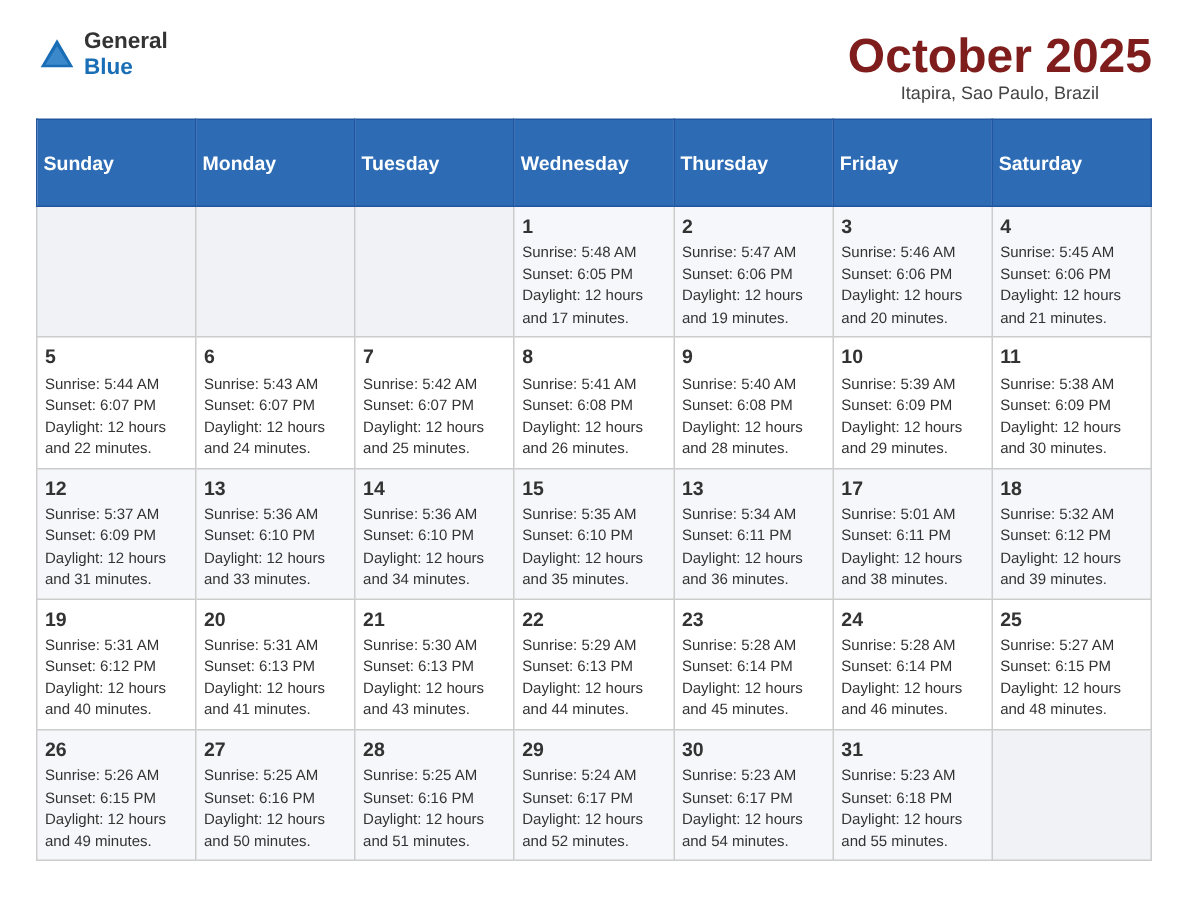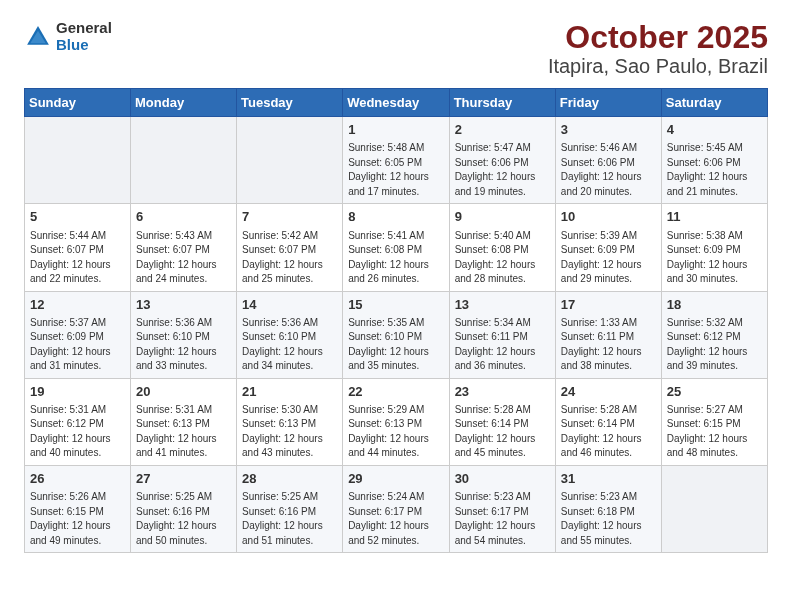--- a/index.html
+++ b/index.html
@@ -41,34 +41,35 @@
     .title-block {
       text-align: right;
     }
     .month-title {
       font-size: 32px;
       font-weight: bold;
       color: #7f1d1d;
       line-height: 1.1;
     }
     .location-title {
-      font-size: 20px;
+      font-size: 12px;
       color: #444;
+      text-align: center;
     }
     .calendar {
       width: 100%;
       border-collapse: collapse;
       border: 1px solid #ccc;
     }
     .calendar th {
       background: #2d6cb5;
       color: #fff;
       font-size: 13px;
       font-weight: bold;
-      padding: 6px 4px;
+      padding: 21px 4px;
       text-align: left;
       border: 1px solid #2255a0;
     }
     .calendar td {
       border: 1px solid #ccc;
       vertical-align: top;
       padding: 4px 5px;
       width: 107px;
       min-height: 90px;
       background: #fff;
@@ -245,21 +246,21 @@
         </td>
         <td>
           <span class="day-number">13</span>
           <div class="day-info">Sunrise: 5:34 AM
 Sunset: 6:11 PM
 Daylight: 12 hours
 and 36 minutes.</div>
         </td>
         <td>
           <span class="day-number">17</span>
-          <div class="day-info">Sunrise: 1:33 AM
+          <div class="day-info">Sunrise: 5:01 AM
 Sunset: 6:11 PM
 Daylight: 12 hours
 and 38 minutes.</div>
         </td>
         <td>
           <span class="day-number">18</span>
           <div class="day-info">Sunrise: 5:32 AM
 Sunset: 6:12 PM
 Daylight: 12 hours
 and 39 minutes.</div>

